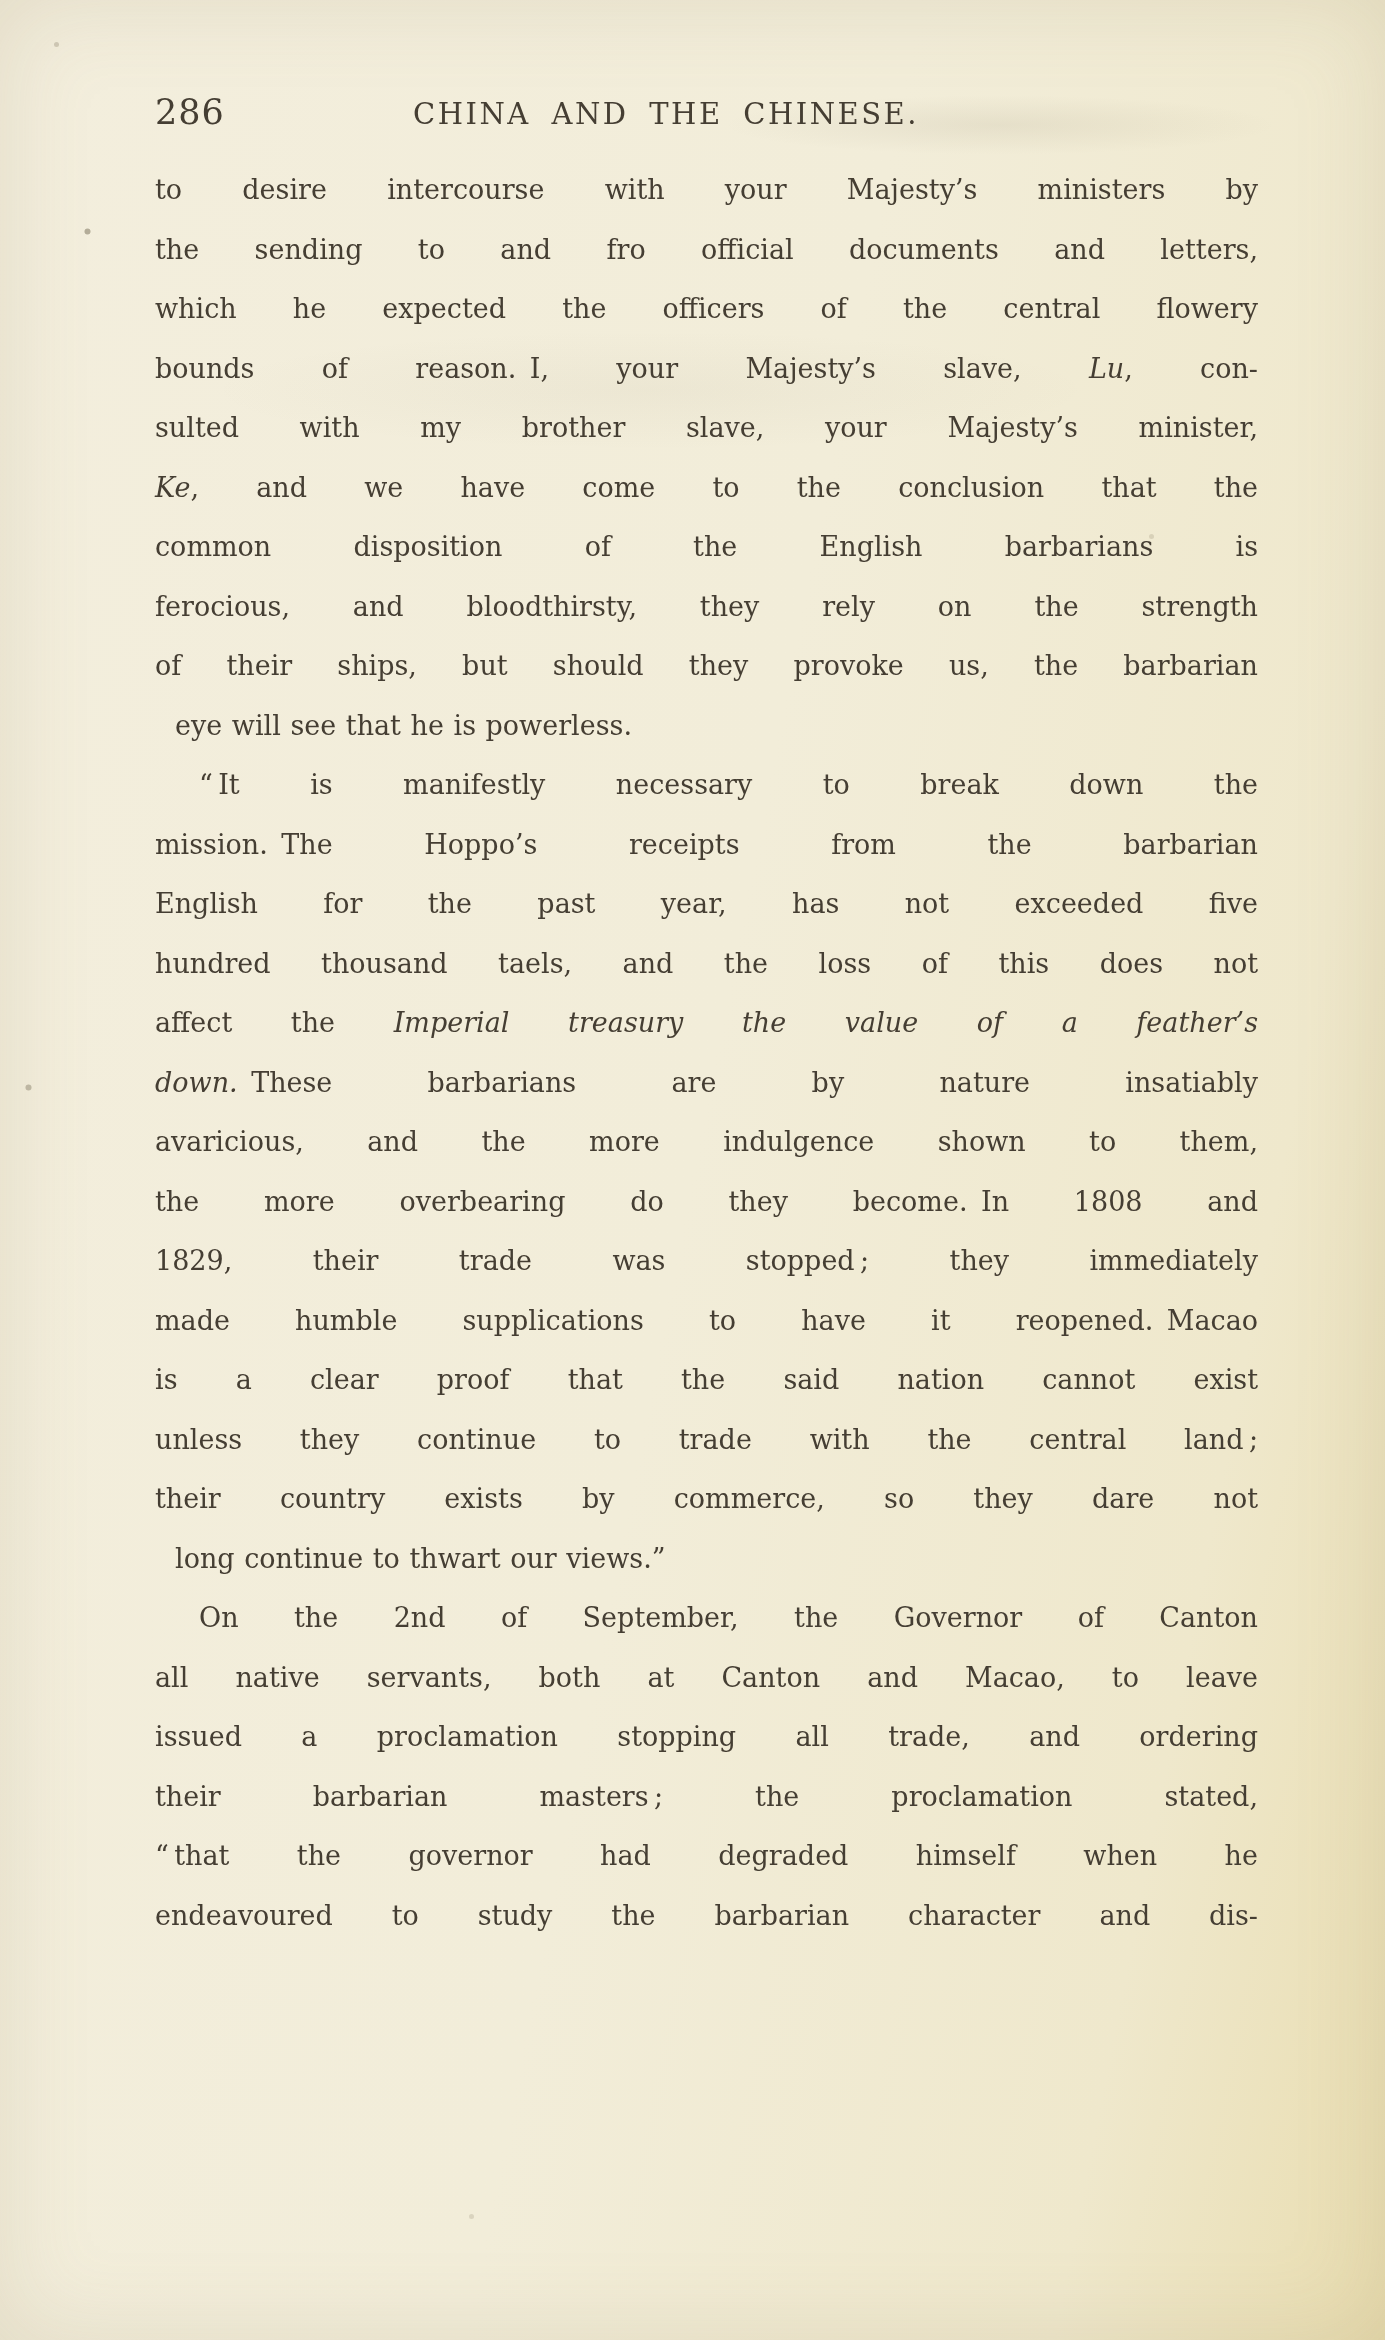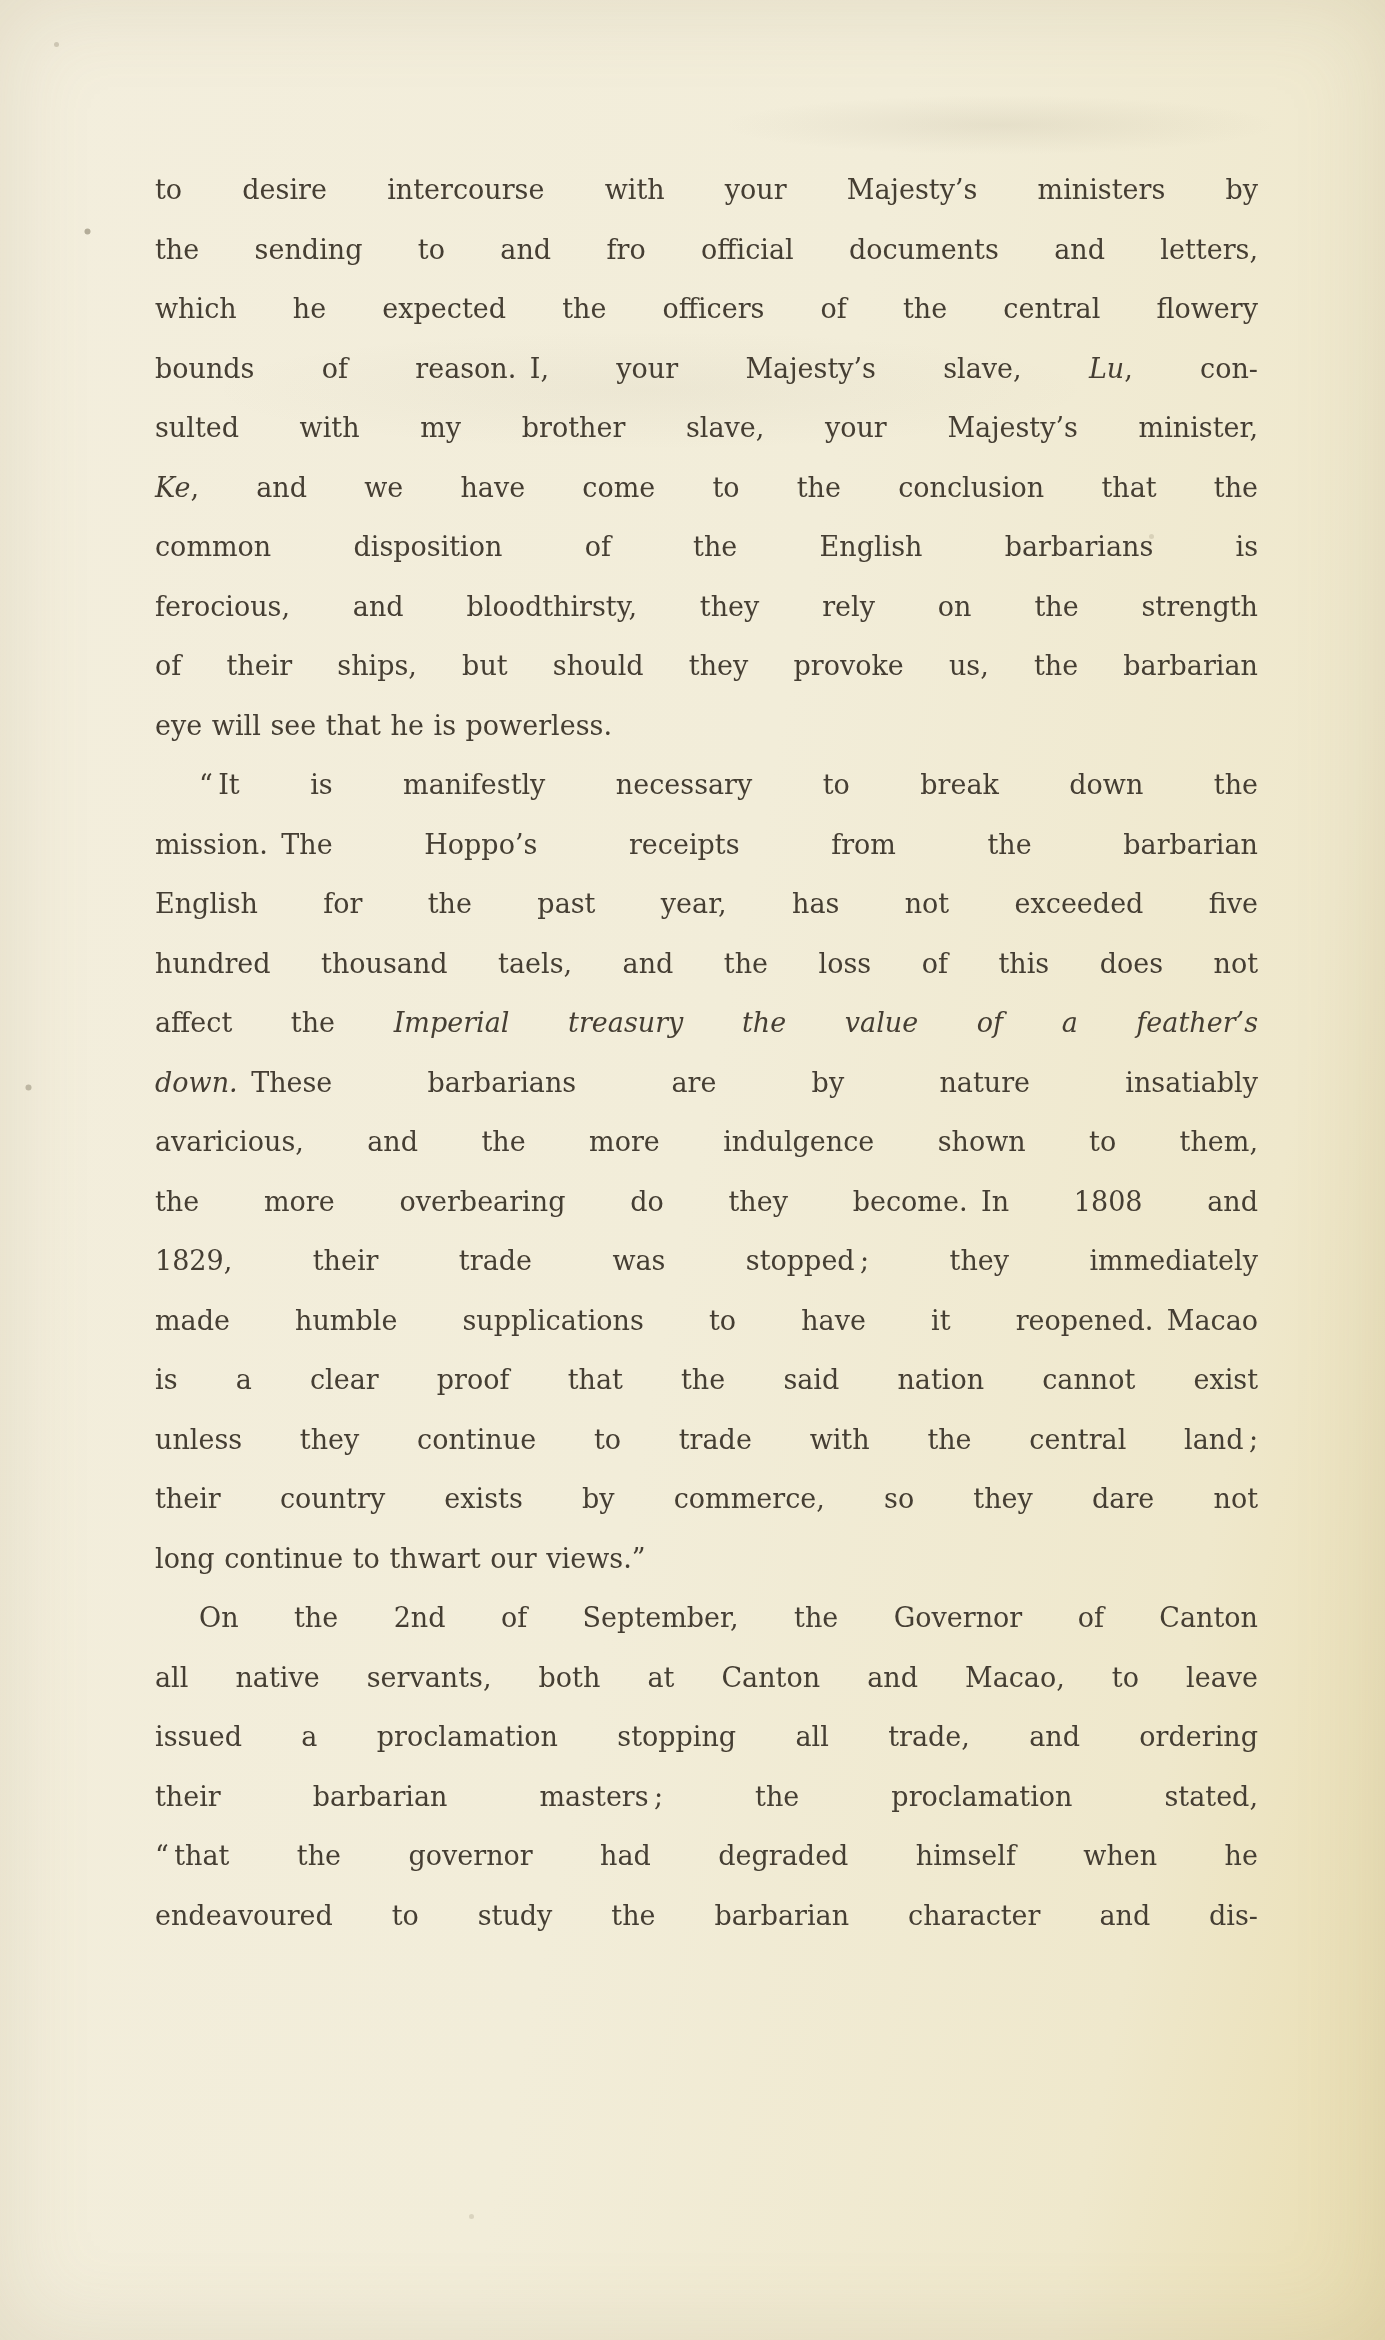--- a/index.html
+++ b/index.html
@@ -28,21 +28,21 @@
     transform: translateX(-50%);
     font-size: 29px; letter-spacing: 2.5px; word-spacing: 9px;
     white-space: nowrap;
   }
   .text-block {
     position: absolute; left: 155px; top: 160px; width: 1103px;
     font-size: 27px; line-height: 59.5px;
     word-spacing: 1px;
   }
   .line { text-align: justify; text-align-last: justify; }
-  .line.end { text-align-last: left; }
+  .line.end { text-align-last: left; margin-left: 20px; }
   .line.ind { padding-left: 44px; }
   .it { font-style: italic; }
   .ghost {
     position: absolute; pointer-events: none;
     background: radial-gradient(ellipse at center, rgba(125, 112, 85, 0.10), transparent 70%);
   }
   .ghost-a { left: 720px; top: 95px; width: 560px; height: 60px; }
   .ghost-b { left: 200px; top: 330px; width: 900px; height: 120px;
     background: radial-gradient(ellipse at center, rgba(125, 112, 85, 0.05), transparent 70%); }
   .specks {
@@ -57,20 +57,24 @@
   }
 </style>
 </head>
 <body>
 
 <div class="page">
   <div class="ghost ghost-a"></div>
   <div class="ghost ghost-b"></div>
   <div class="specks"></div>
 
+  <div class="header">
+    <span class="pagenum">286</span>
+    <span class="running-title">CHINA AND THE CHINESE.</span>
+  </div>
 
   <div class="text-block">
       <div class="line"><span>to desire intercourse with your Majesty’s ministers by</span></div>
       <div class="line"><span>the sending to and fro official documents and letters,</span></div>
       <div class="line"><span>which he expected the officers of the central flowery</span></div>
       <div class="line"><span>bounds of reason. I, your Majesty’s slave, </span><span class="it">Lu</span><span>, con-</span></div>
       <div class="line"><span>sulted with my brother slave, your Majesty’s minister,</span></div>
       <div class="line"><span class="it">Ke</span><span>, and we have come to the conclusion that the</span></div>
       <div class="line"><span>common disposition of the English barbarians is</span></div>
       <div class="line"><span>ferocious, and bloodthirsty, they rely on the strength</span></div>

